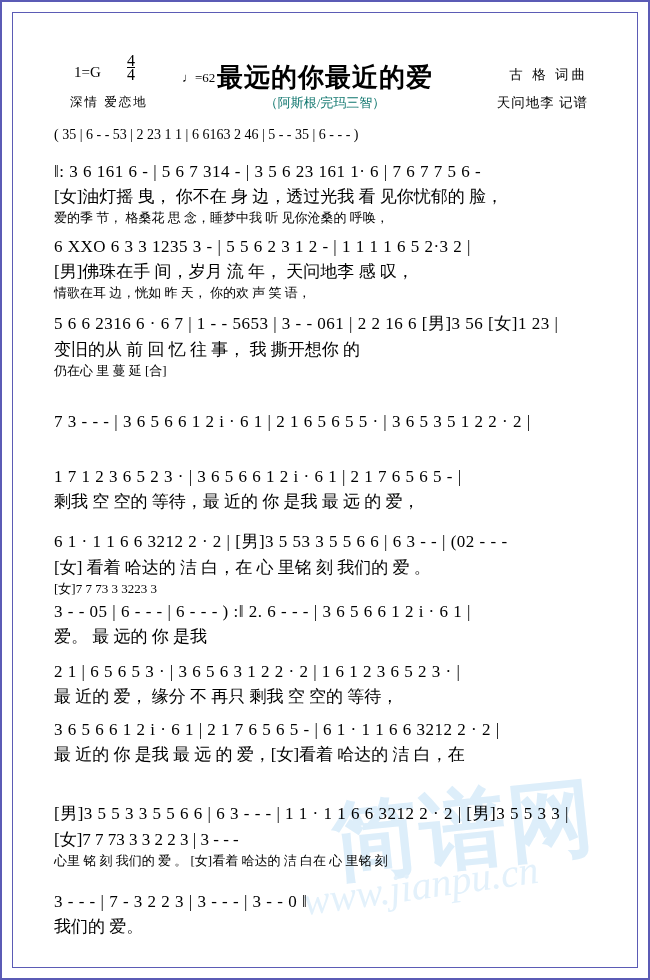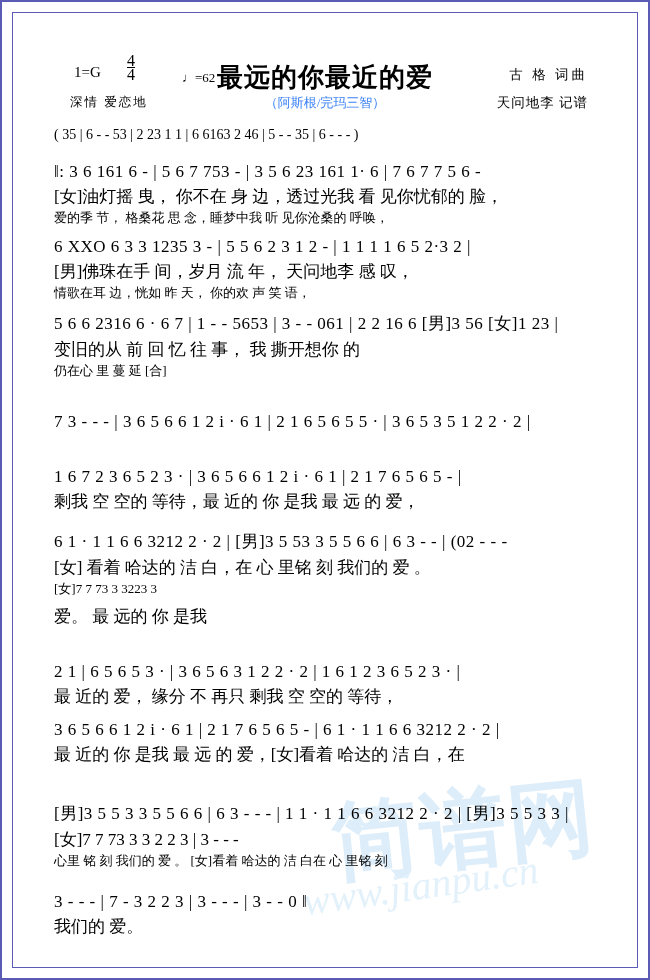--- a/index.html
+++ b/index.html
@@ -54,21 +54,21 @@
     position:absolute;left:0;right:0;top:58px;
     text-align:center;
     font-size:26px;font-weight:bold;
     font-family:Liberation Serif, serif;
     letter-spacing:1px;
   }
   .subtitle{
     position:absolute;left:0;right:0;top:92px;
     text-align:center;
     font-size:13px;
-    color:#3b82f6;
+    color:#0f766e;
   }
   .keysig{
     position:absolute;left:72px;top:62px;
     font-size:15px;
     font-family:"Liberation Serif", serif;
   }
   .meter{
     position:absolute;left:125px;top:52px;
     font-size:15px;text-align:center;line-height:13px;
   }
@@ -140,21 +140,21 @@
 
     <div class="title">最远的你最近的爱</div>
     <div class="subtitle">（阿斯根/完玛三智）</div>
 
     <div class="credit1">古  格  词曲</div>
     <div class="credit2">天问地李  记谱</div>
 
     <div class="intro">( 35 | 6 - - 53 | 2 23 1 1 | 6 6163 2 46 | 5 - - 35 | 6 - - - )</div>
 
     <div class="row" style="top:160px;">
-      <div class="notes">‖: 3 6 161 6 - | 5 6 7 753 - | 3 5 6 23 161 1· 6 | 7 6 7 7 5 6 -</div>
+      <div class="notes">‖: 3 6 161 6 - | 5 6 7 314 - | 3 5 6 23 161 1· 6 | 7 6 7 7 5 6 -</div>
       <div class="lyr">[女]油灯摇  曳，  你不在  身  边，透过光我  看  见你忧郁的    脸，</div>
       <div class="lyr2">爱的季  节，  格桑花  思  念，睡梦中我  听  见你沧桑的    呼唤，</div>
     </div>
 
     <div class="row" style="top:235px;">
       <div class="notes">6 XXO    6 3 3 1235 3 - | 5 5 6 2 3 1 2 - | 1 1 1 1 6 5 2·3 2 |</div>
       <div class="lyr">[男]佛珠在手  间，岁月  流    年，  天问地李  感  叹，</div>
       <div class="lyr2">情歌在耳  边，恍如  昨    天，  你的欢  声  笑  语，</div>
     </div>
 
@@ -163,32 +163,33 @@
       <div class="lyr">变旧的从    前   回 忆  往  事，   我  撕开想你  的</div>
       <div class="lyr2">仍在心 里 蔓 延  [合]</div>
     </div>
 
     <div class="row" style="top:410px;">
       <div class="notes">7 3 - - - | 3 6 5 6 6 1 2 i · 6 1 | 2 1 6 5 6 5 5 · | 3 6 5 3 5 1 2 2 · 2 |</div>
       <div class="lyr2"></div>
     </div>
 
     <div class="row" style="top:465px;">
-      <div class="notes">1 6 7 2 3 6 5 2 3 · | 3 6 5 6 6 1 2 i · 6 1 | 2 1 7 6 5 6 5 - |</div>
+      <div class="notes">1 7 1 2 3 6 5 2 3 · | 3 6 5 6 6 1 2 i · 6 1 | 2 1 7 6 5 6 5 - |</div>
       <div class="lyr">剩我 空  空的 等待，最     近的  你 是我 最   远   的 爱，</div>
       <div class="lyr2"></div>
     </div>
 
     <div class="row" style="top:528px;">
       <div class="notes">6 1 · 1   1 6 6  3212  2 · 2 | [男]3 5 53 3 5 5 6 6 | 6 3 - - | (02 - - -</div>
       <div class="lyr">[女] 看着 哈达的 洁  白，在   心 里铭  刻 我们的   爱 。</div>
       <div class="lyr2">[女]7 7 73 3 3223 3</div>
     </div>
 
     <div class="row" style="top:600px;">
+      <div class="notes">3 - - 05 | 6 - - - | 6 - - - ) :‖ 2. 6 - - - | 3 6 5 6 6 1 2 i · 6 1 |</div>
       <div class="lyr">爱。      最   远的 你 是我</div>
       <div class="lyr2"></div>
     </div>
 
     <div class="row" style="top:660px;">
       <div class="notes">2 1 | 6 5 6  5 3 · | 3 6 5 6  3 1 2 2 · 2 | 1 6 1 2 3 6 5 2 3 · |</div>
       <div class="lyr">最   近的  爱，  缘分 不    再只 剩我  空  空的  等待，</div>
       <div class="lyr2"></div>
     </div>
 

